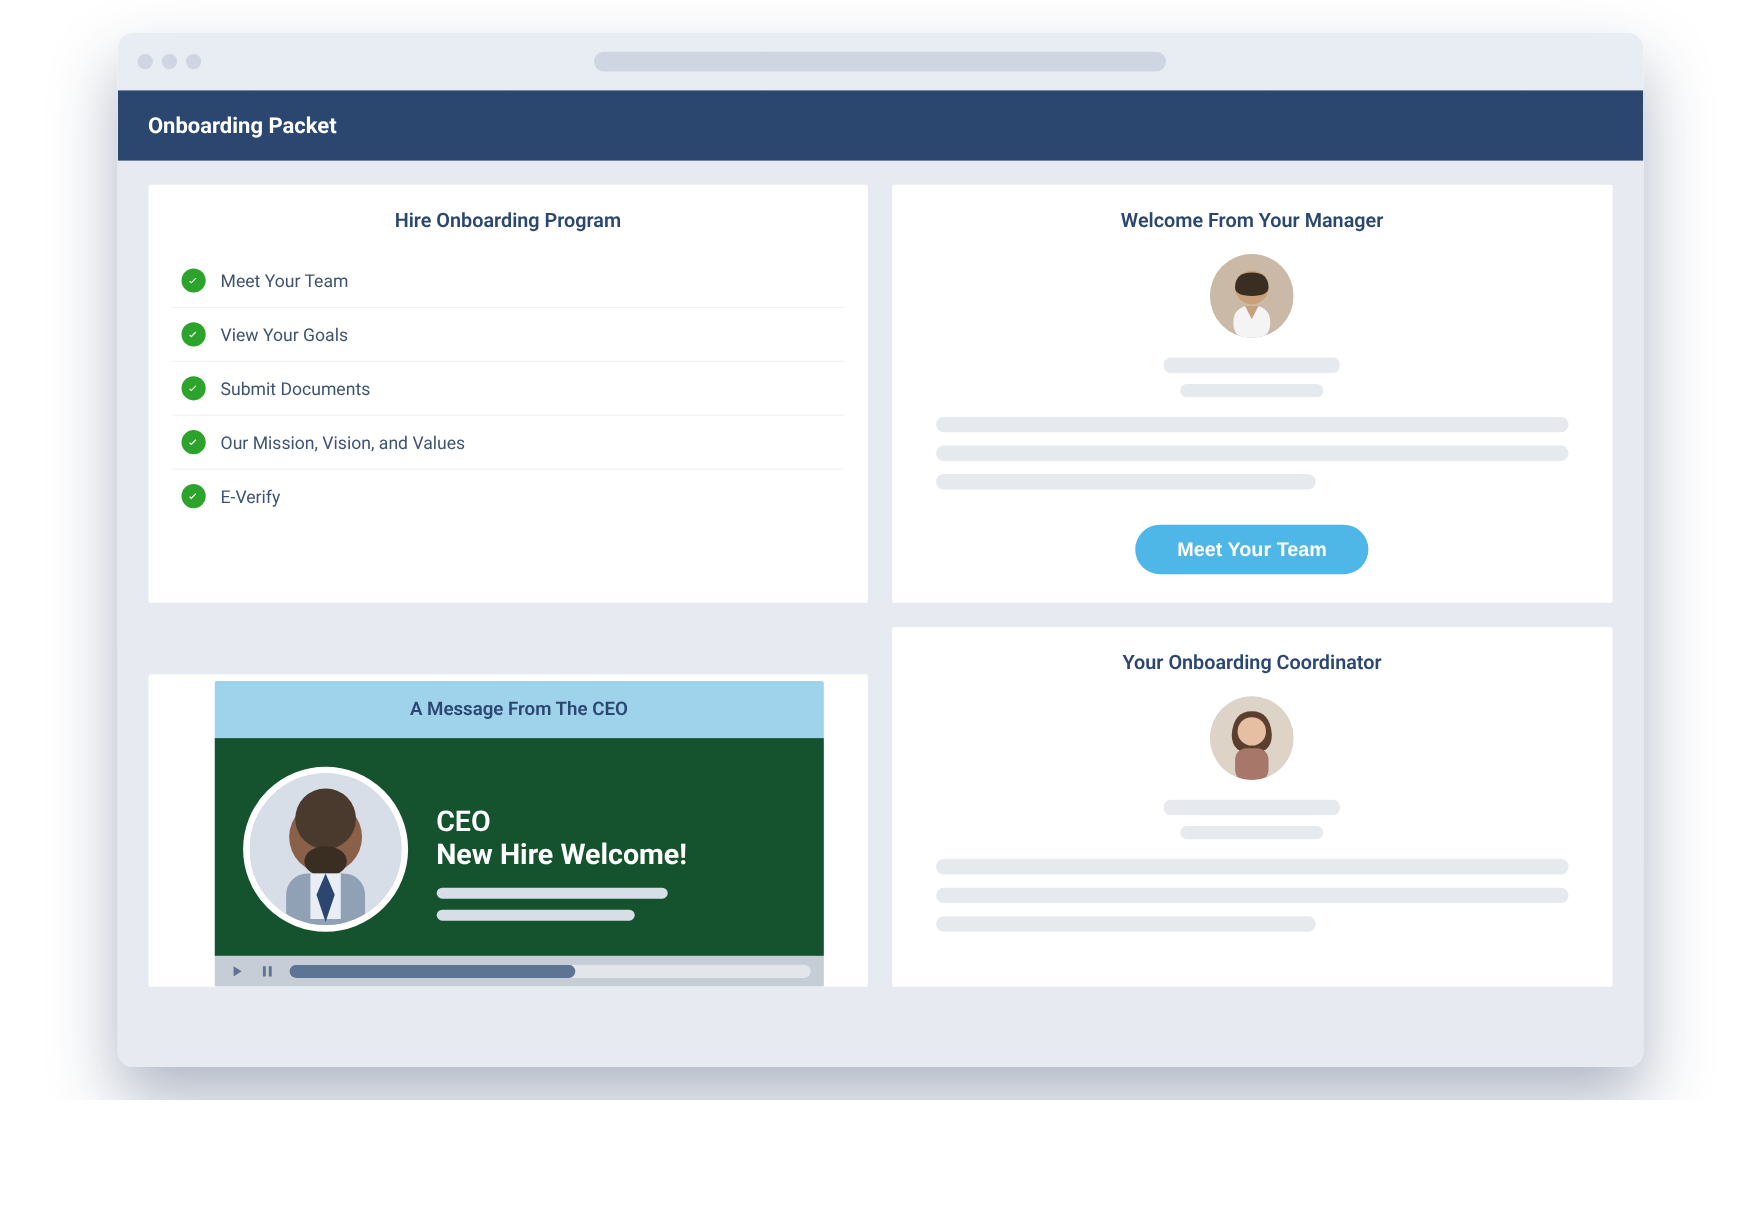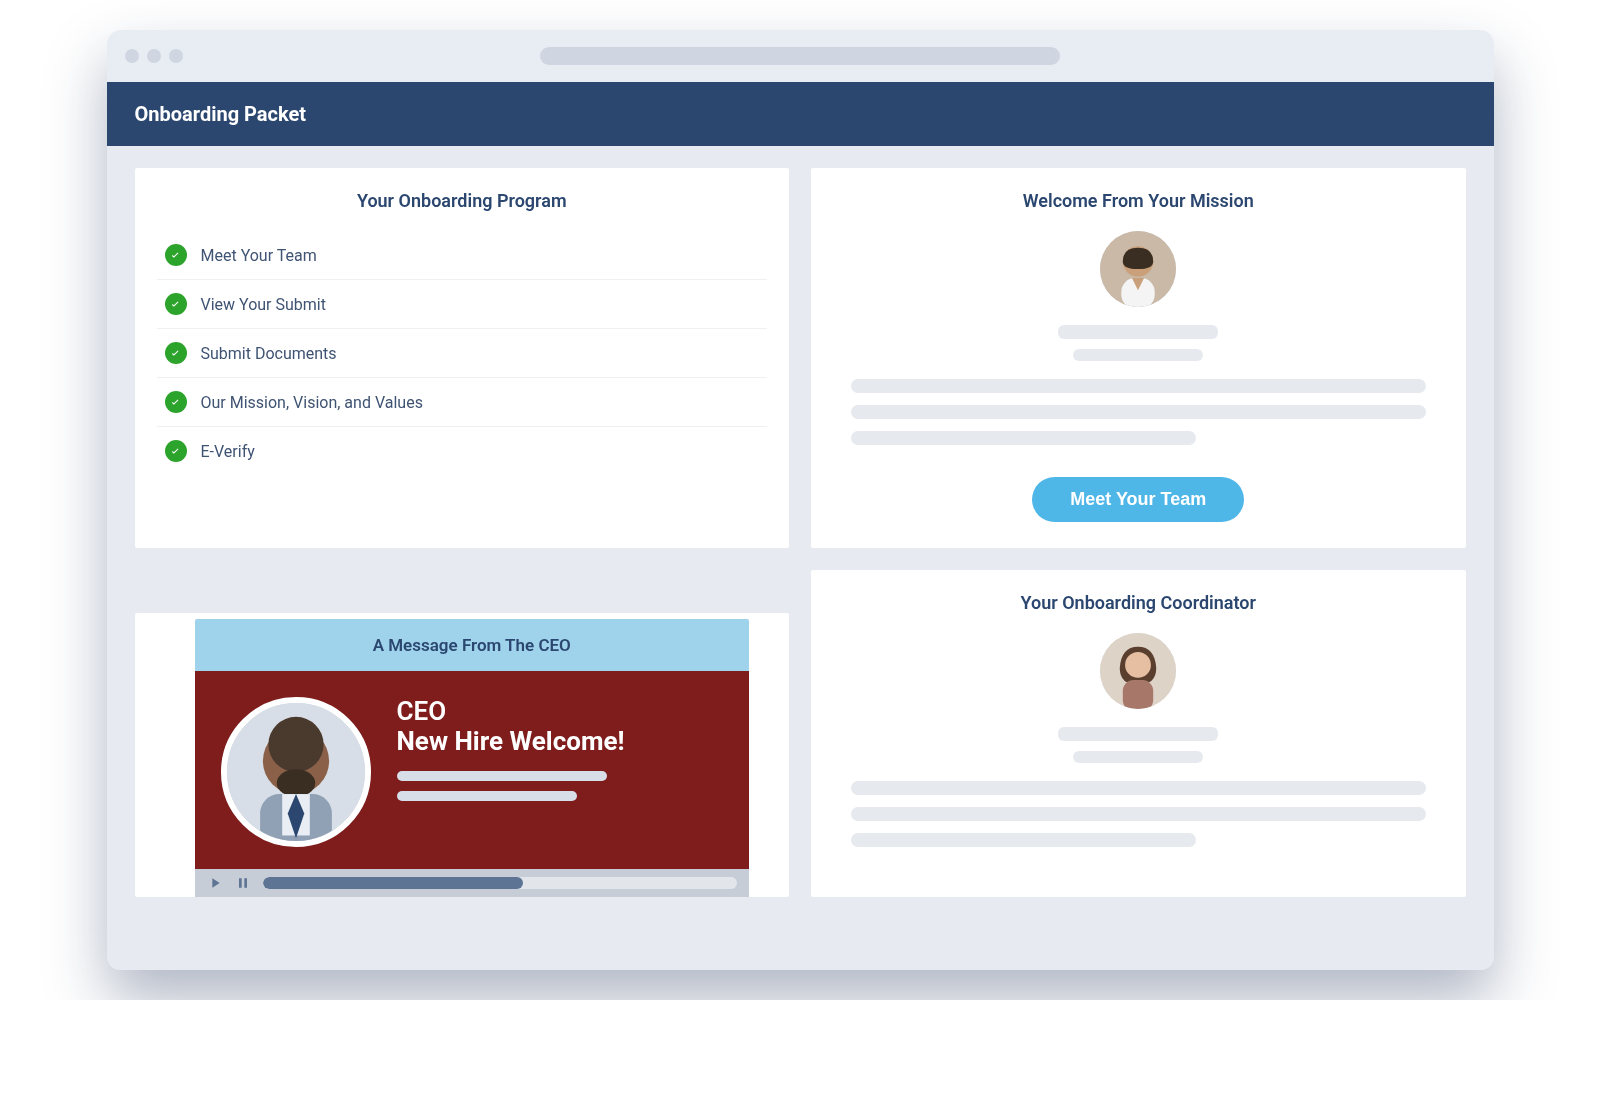--- a/index.html
+++ b/index.html
@@ -126,23 +126,23 @@
   }
   .ceo-banner{
     background:#9fd3ec;
     text-align:center;
     color:#2b4770;
     font-weight:600;
     font-size:17px;
     padding:16px 10px;
   }
   .ceo-body{
-    background:#7f1d1d;
+    background:#14532d;
     display:flex;
-    align-items:flex-start;
+    align-items:flex-end;
     gap:26px;
     padding:26px 26px 22px 26px;
   }
   .ceo-avatar{
     width:150px; height:150px; border-radius:50%;
     border:6px solid #fff;
     background:#cfd5dd;
     flex-shrink:0;
     overflow:hidden;
   }
@@ -192,37 +192,37 @@
   </div>
 
   <div class="app">
     <div class="header-bar">
       <span>Onboarding Packet</span>
     </div>
 
     <div class="content">
 
       <div class="card">
-        <div class="card-title">Your Onboarding Program</div>
+        <div class="card-title">Hire Onboarding Program</div>
         <div class="checklist">
           <div class="check-item">
             <span class="check-icon">
               <svg viewBox="0 0 24 24">
                   <path fill="#fff" d="M9 16.2l-3.5-3.5 1.4-1.4L9 13.4l7.1-7.1 1.4 1.4z"></path>
                 </svg>
             </span>
             <span>Meet Your Team</span>
           </div>
           <div class="check-item">
             <span class="check-icon">
               <svg viewBox="0 0 24 24">
                   <path fill="#fff" d="M9 16.2l-3.5-3.5 1.4-1.4L9 13.4l7.1-7.1 1.4 1.4z"></path>
                 </svg>
             </span>
-            <span>View Your Submit</span>
+            <span>View Your Goals</span>
           </div>
           <div class="check-item">
             <span class="check-icon">
               <svg viewBox="0 0 24 24">
                   <path fill="#fff" d="M9 16.2l-3.5-3.5 1.4-1.4L9 13.4l7.1-7.1 1.4 1.4z"></path>
                 </svg>
             </span>
             <span>Submit Documents</span>
           </div>
           <div class="check-item">
@@ -238,21 +238,21 @@
               <svg viewBox="0 0 24 24">
                   <path fill="#fff" d="M9 16.2l-3.5-3.5 1.4-1.4L9 13.4l7.1-7.1 1.4 1.4z"></path>
                 </svg>
             </span>
             <span>E-Verify</span>
           </div>
         </div>
       </div>
 
       <div class="card person-card">
-        <div class="card-title">Welcome From Your Mission</div>
+        <div class="card-title">Welcome From Your Manager</div>
         <span class="avatar">
           <svg class="person" viewBox="0 0 100 100">
             <rect width="100" height="100" fill="#c9b9a6"></rect>
             <circle cx="50" cy="40" r="20" fill="#caa07a"></circle>
             <path d="M50 22 q20 0 20 18 q0 10 -20 10 q-20 0 -20 -10 q0 -18 20 -18" fill="#3a2e22"></path>
             <rect x="28" y="62" width="44" height="40" rx="18" fill="#f4f4f4"></rect>
             <path d="M42 62 h16 l-8 16 z" fill="#caa07a"></path>
           </svg>
         </span>
         <div class="placeholder-lines">

